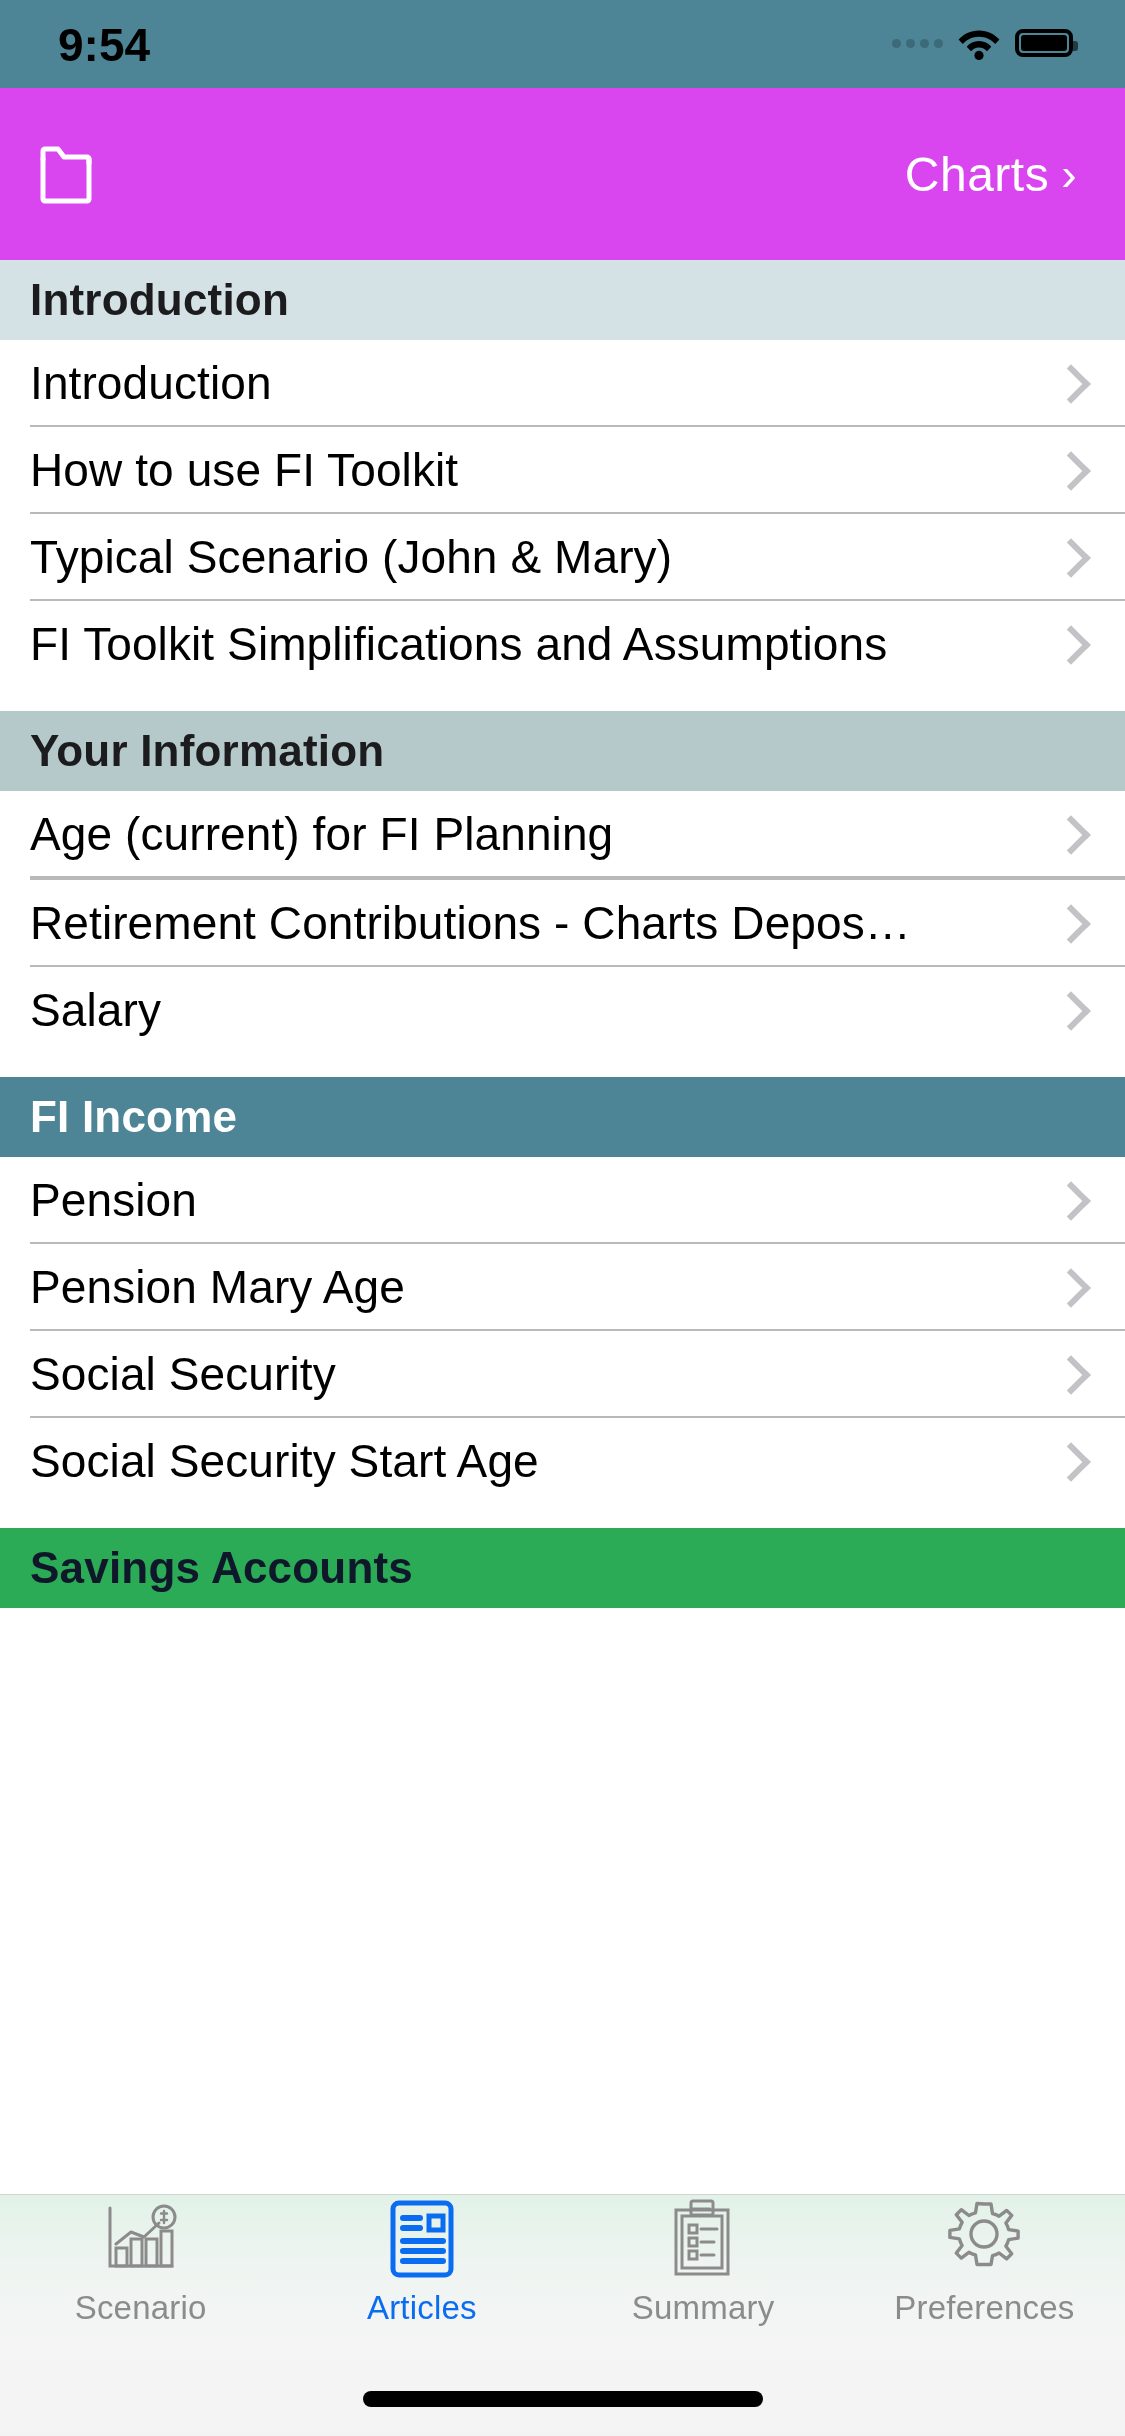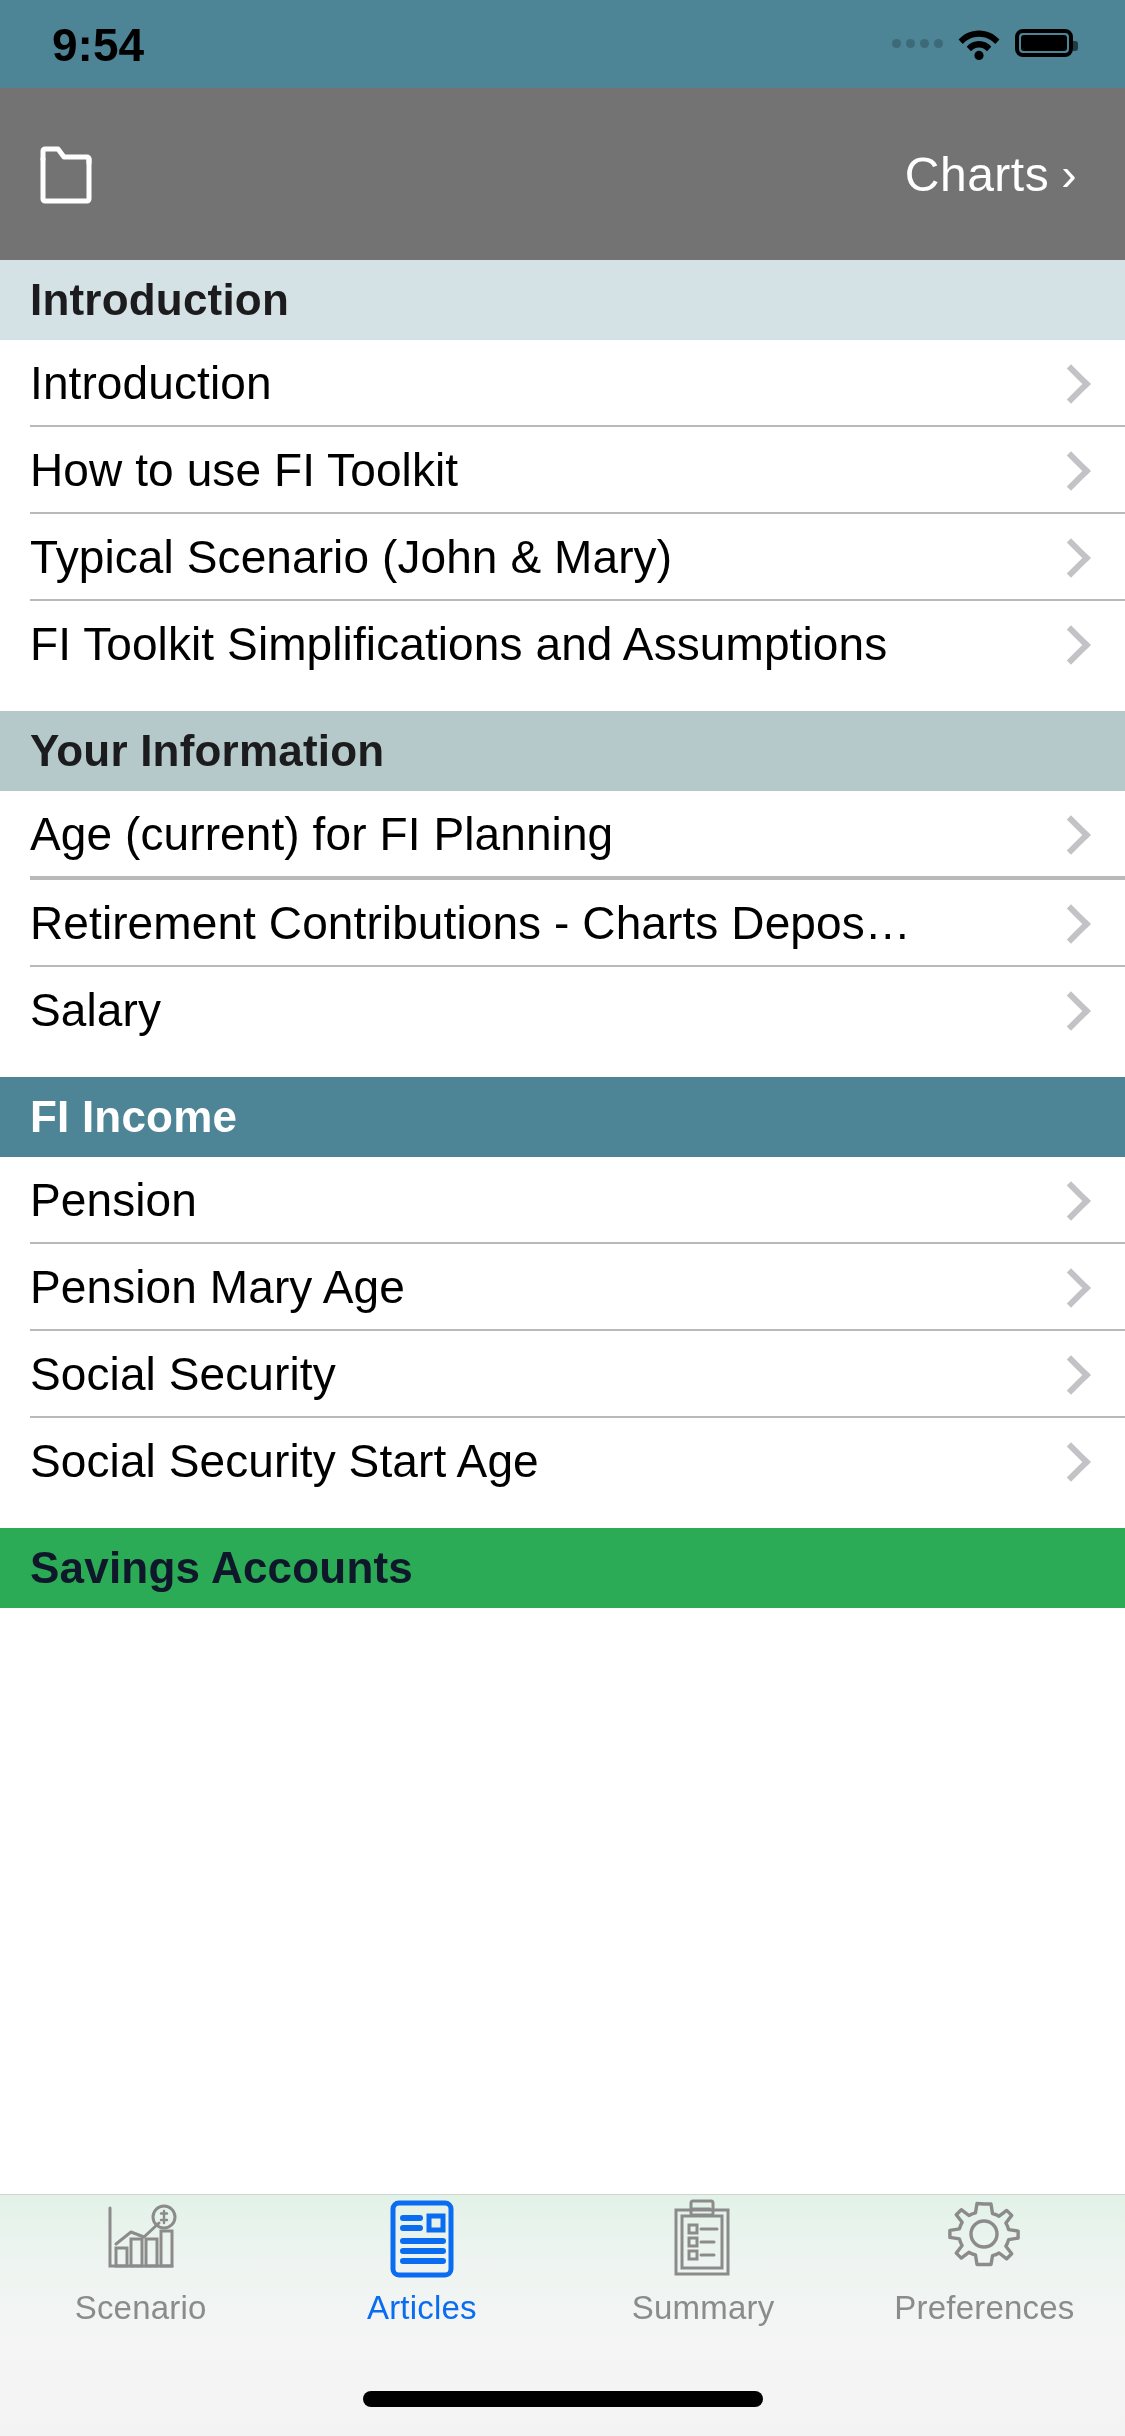--- a/index.html
+++ b/index.html
@@ -25,21 +25,21 @@
 
   
   .status-bar {
     height: 88px;
     background: #4d8496;
     flex: 0 0 auto;
     position: relative;
   }
   .status-time {
     position: absolute;
-    left: 52px;
+    left: 58px;
     top: 18px;
     font-size: 46px;
     font-weight: 600;
     color: #000000;
     letter-spacing: 0px;
   }
   .status-right {
     position: absolute;
     right: 52px;
     top: 26px;
@@ -83,21 +83,21 @@
     width: 5px;
     height: 10px;
     background: #000;
     border-radius: 0 3px 3px 0;
     opacity: .55;
   }
 
   
   .nav-bar {
     height: 172px;
-    background: #737373;
+    background: #d946ef;
     flex: 0 0 auto;
     position: relative;
     display: flex;
     align-items: center;
     justify-content: space-between;
     padding: 0 40px 0 30px;
     box-sizing: border-box;
   }
   .folder-btn {
     width: 90px;

